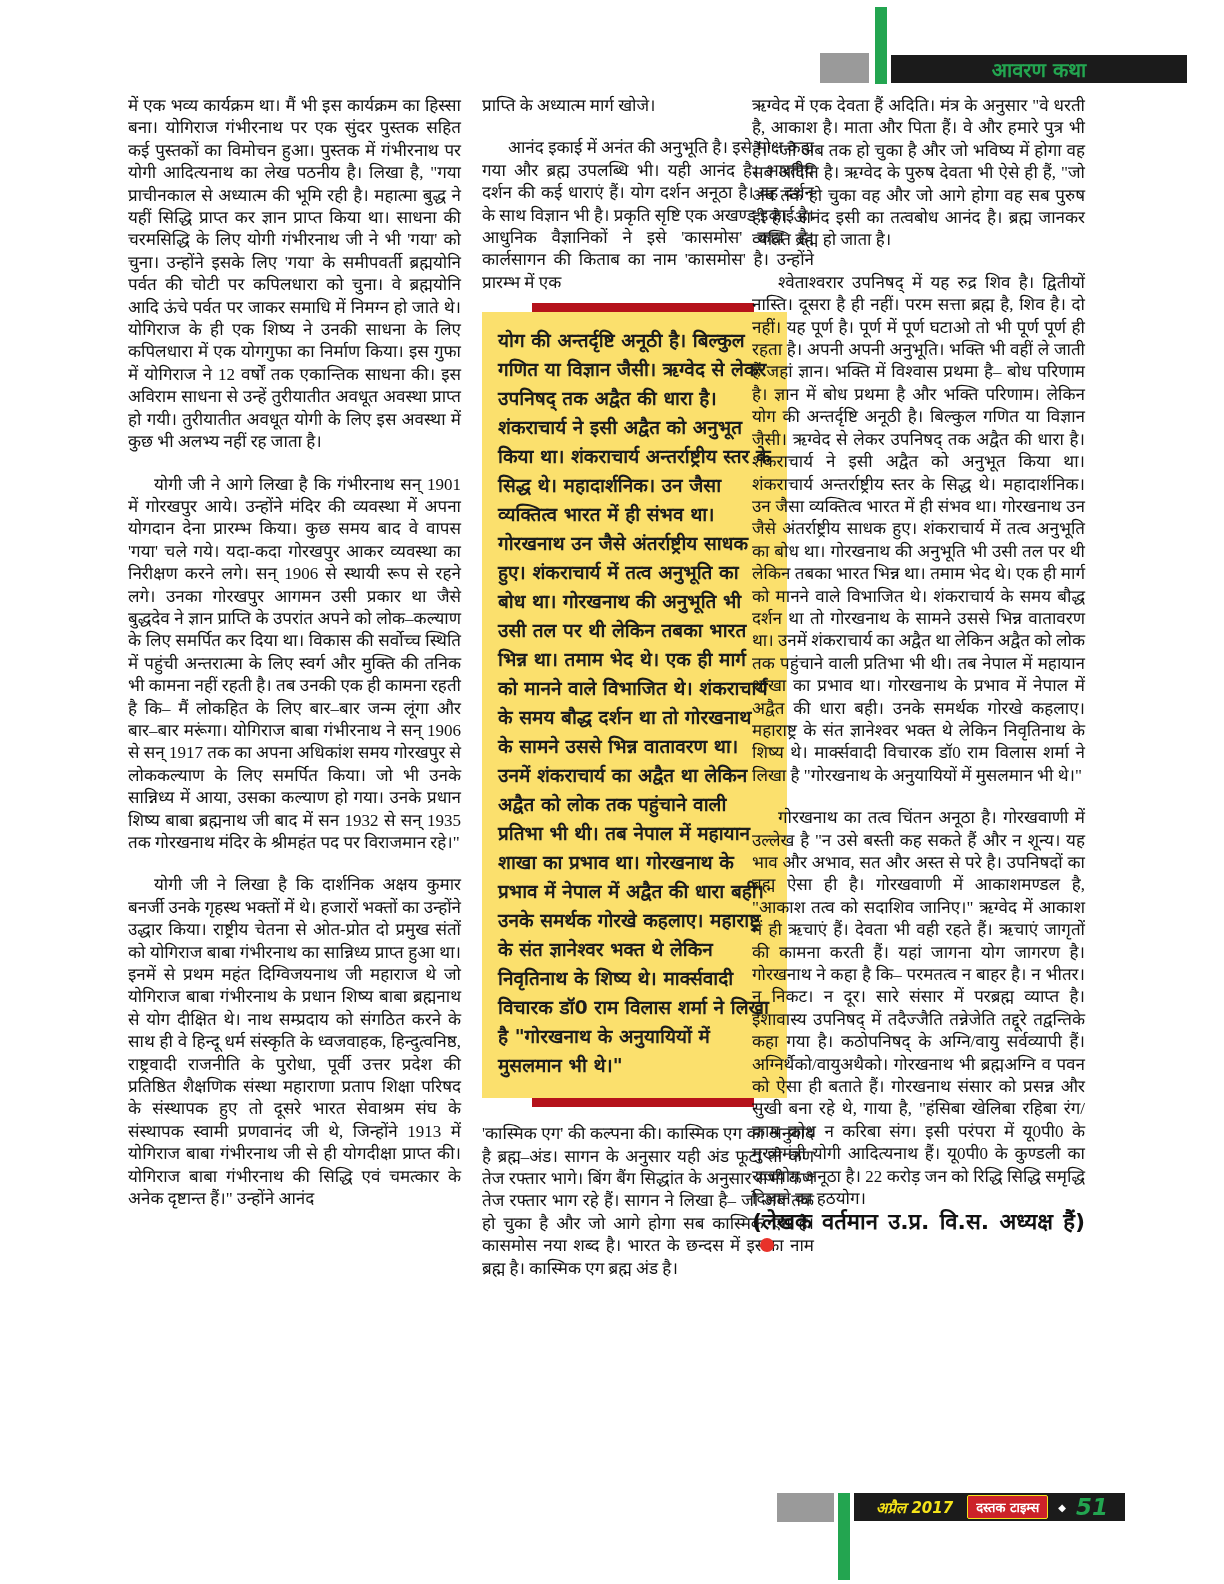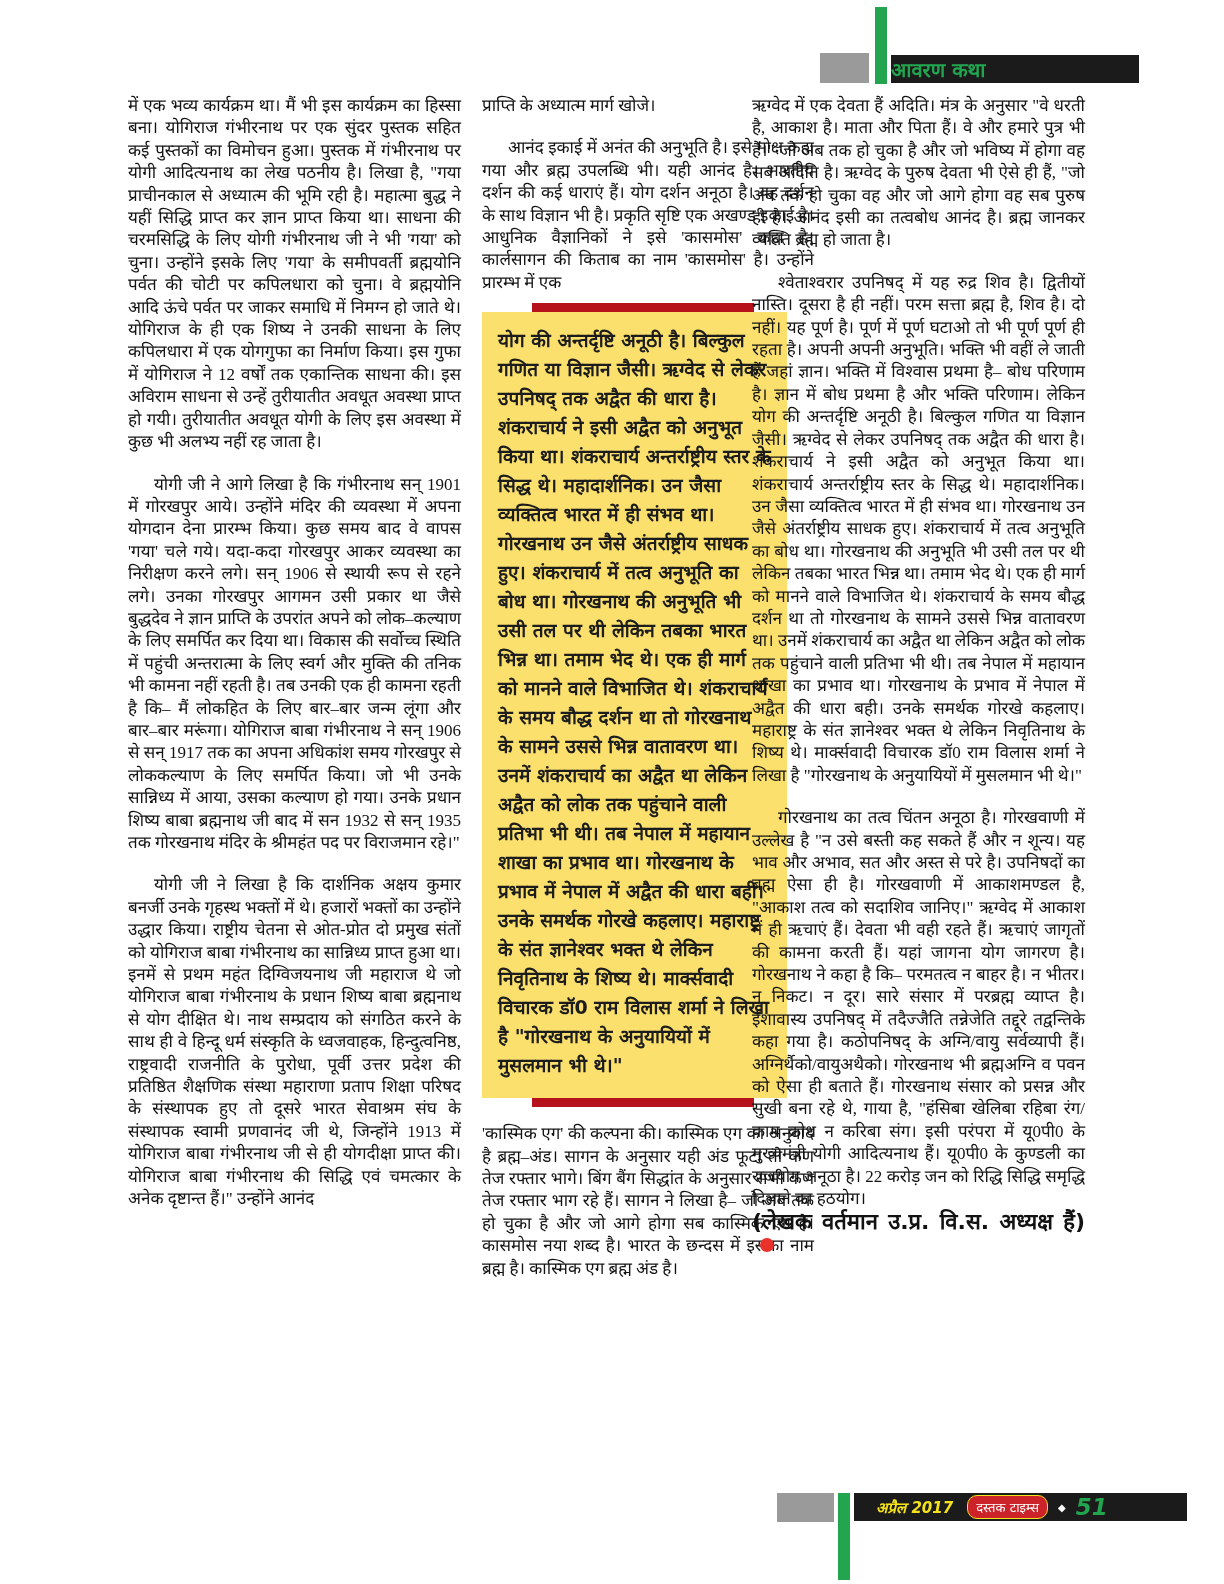--- a/index.html
+++ b/index.html
@@ -3,22 +3,22 @@
 <meta charset="utf-8">
 <style>
   html,body{margin:0;padding:0;}
   body{
     width:1224px;height:1584px;position:relative;background:#ffffff;
     font-family:"Liberation Serif","DejaVu Serif",serif;color:#121212;
   }
   
   .hdr-gray{position:absolute;left:820px;top:53px;width:49px;height:30px;background:#9a9a9a;}
   .hdr-green{position:absolute;left:875px;top:7px;width:12px;height:77px;background:#23a550;}
-  .hdr-black{position:absolute;left:891px;top:55px;width:248px;height:28px;background:#1b1b1b;
-    display:flex;align-items:center;justify-content:flex-start;}
+  .hdr-black{position:absolute;left:891px;top:55px;width:296px;height:28px;background:#1b1b1b;
+    display:flex;align-items:center;justify-content:center;}
   .hdr-black .t{color:#23a550;font-family:"DejaVu Sans","Liberation Sans",sans-serif;
     font-weight:bold;font-size:20px;}
   
   .col{position:absolute;top:95px;width:333px;text-align:justify;
     font-size:17px;line-height:22.4px;}
   .col p{margin:0;}
   .col p.indent{text-indent:26px;margin-top:20px;}
   #col1{left:128px;}
   #col2{left:482px;width:332px;}
   #col3{left:752px;}
@@ -29,25 +29,25 @@
     font-family:"DejaVu Sans","Liberation Sans",sans-serif;font-weight:bold;
     font-size:19px;line-height:29px;text-align:left;color:#1c1c1c;}
   
   .author{font-weight:bold;font-family:"DejaVu Sans","Liberation Sans",sans-serif;
     font-size:22px;margin-top:2px;}
   .end-dot{display:inline-block;width:14px;height:14px;border-radius:50%;
     background:#e8322a;margin-left:8px;vertical-align:middle;}
   
   .ftr-gray{position:absolute;left:777px;top:1493px;width:57px;height:29px;background:#9a9a9a;}
   .ftr-green{position:absolute;left:838px;top:1493px;width:12px;height:87px;background:#23a550;}
-  .ftr-black{position:absolute;left:854px;top:1493px;width:333px;height:28px;background:#1b1b1b;
+  .ftr-black{position:absolute;left:854px;top:1493px;width:271px;height:28px;background:#1b1b1b;
     display:flex;align-items:center;font-family:"DejaVu Sans","Liberation Sans",sans-serif;}
   .ftr-date{color:#f5e31a;font-weight:bold;font-size:15px;margin-left:22px;font-style:italic;}
-  .ftr-logo{background:#cc2229;color:#ffffff;font-weight:normal;font-size:13px;
-    padding:2px 8px;margin-left:14px;border:1px solid #f5e31a;border-radius:10px;white-space:nowrap;}
+  .ftr-logo{background:#cc2229;color:#ffffff;font-weight:bold;font-size:13px;
+    padding:2px 8px;margin-left:14px;border:1px solid #f5e31a;border-radius:2px;white-space:nowrap;}
   .ftr-diamond{color:#ffffff;font-size:10px;margin-left:10px;}
   .ftr-page{color:#23a550;font-weight:bold;font-size:23px;margin-left:10px;font-style:italic;}
 </style>
 </head>
 <body>
 
 <div class="hdr-gray"></div>
 <div class="hdr-green"></div>
 <div class="hdr-black">
   <span class="t">आवरण कथा</span>

